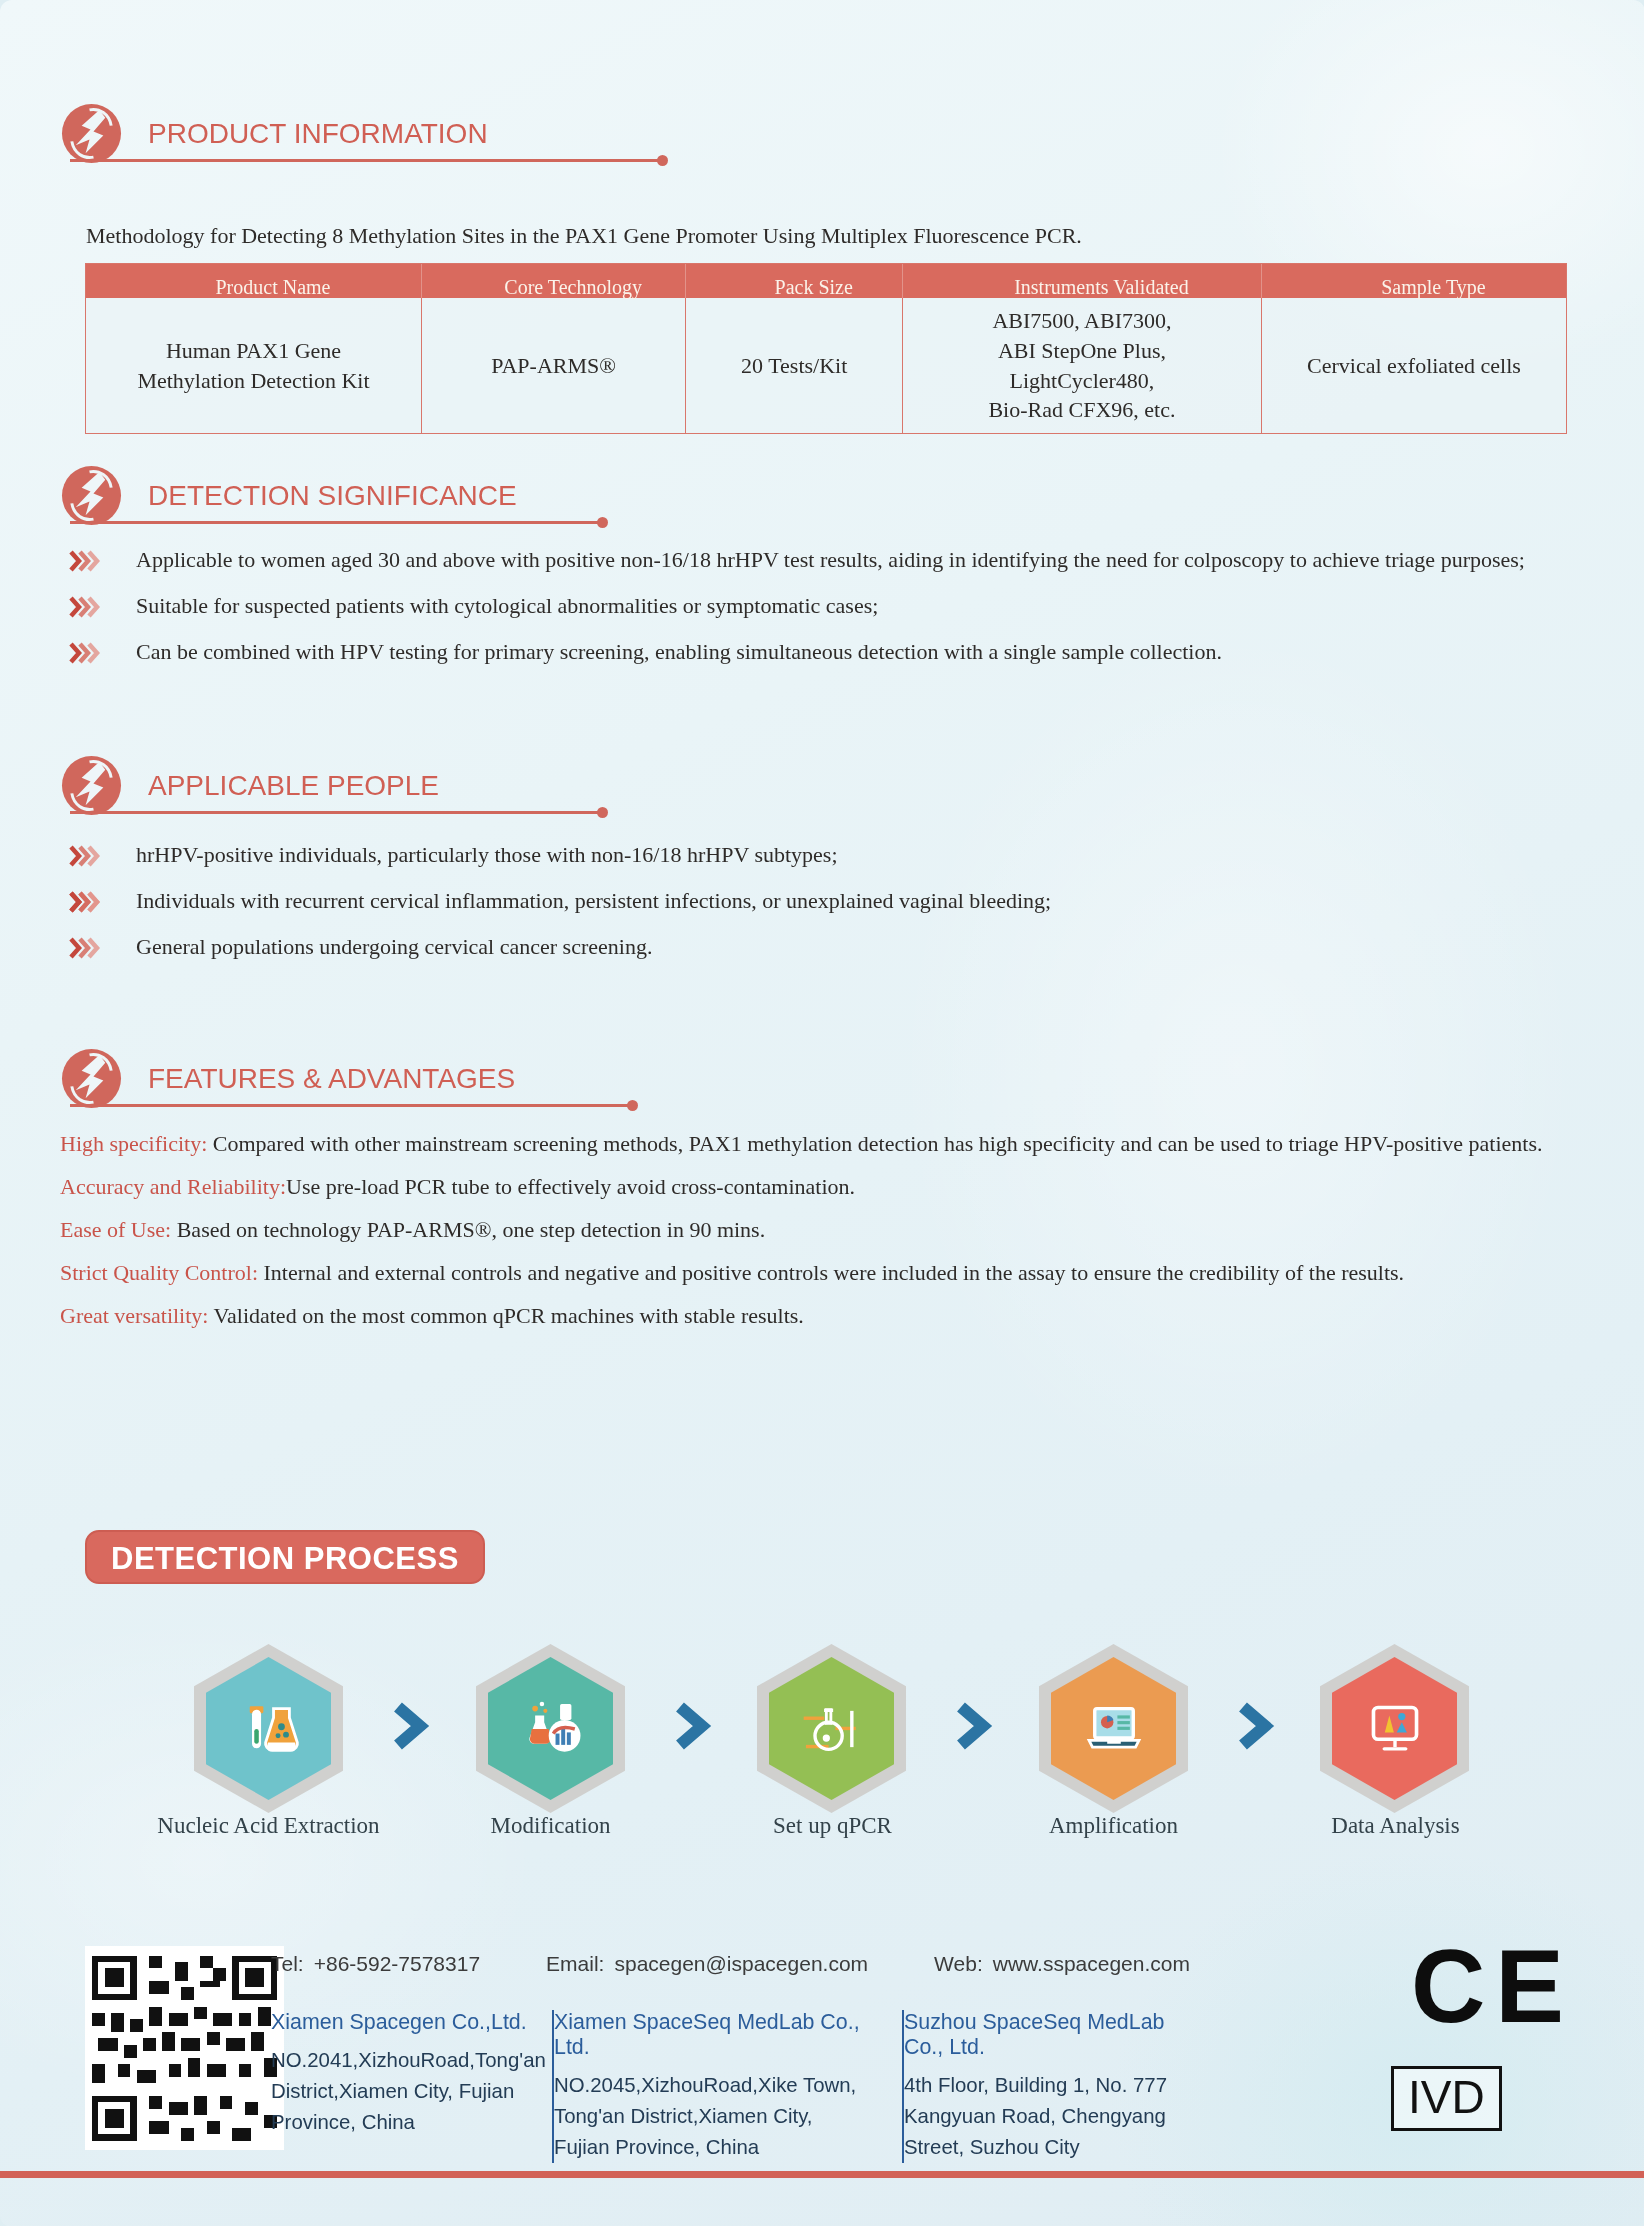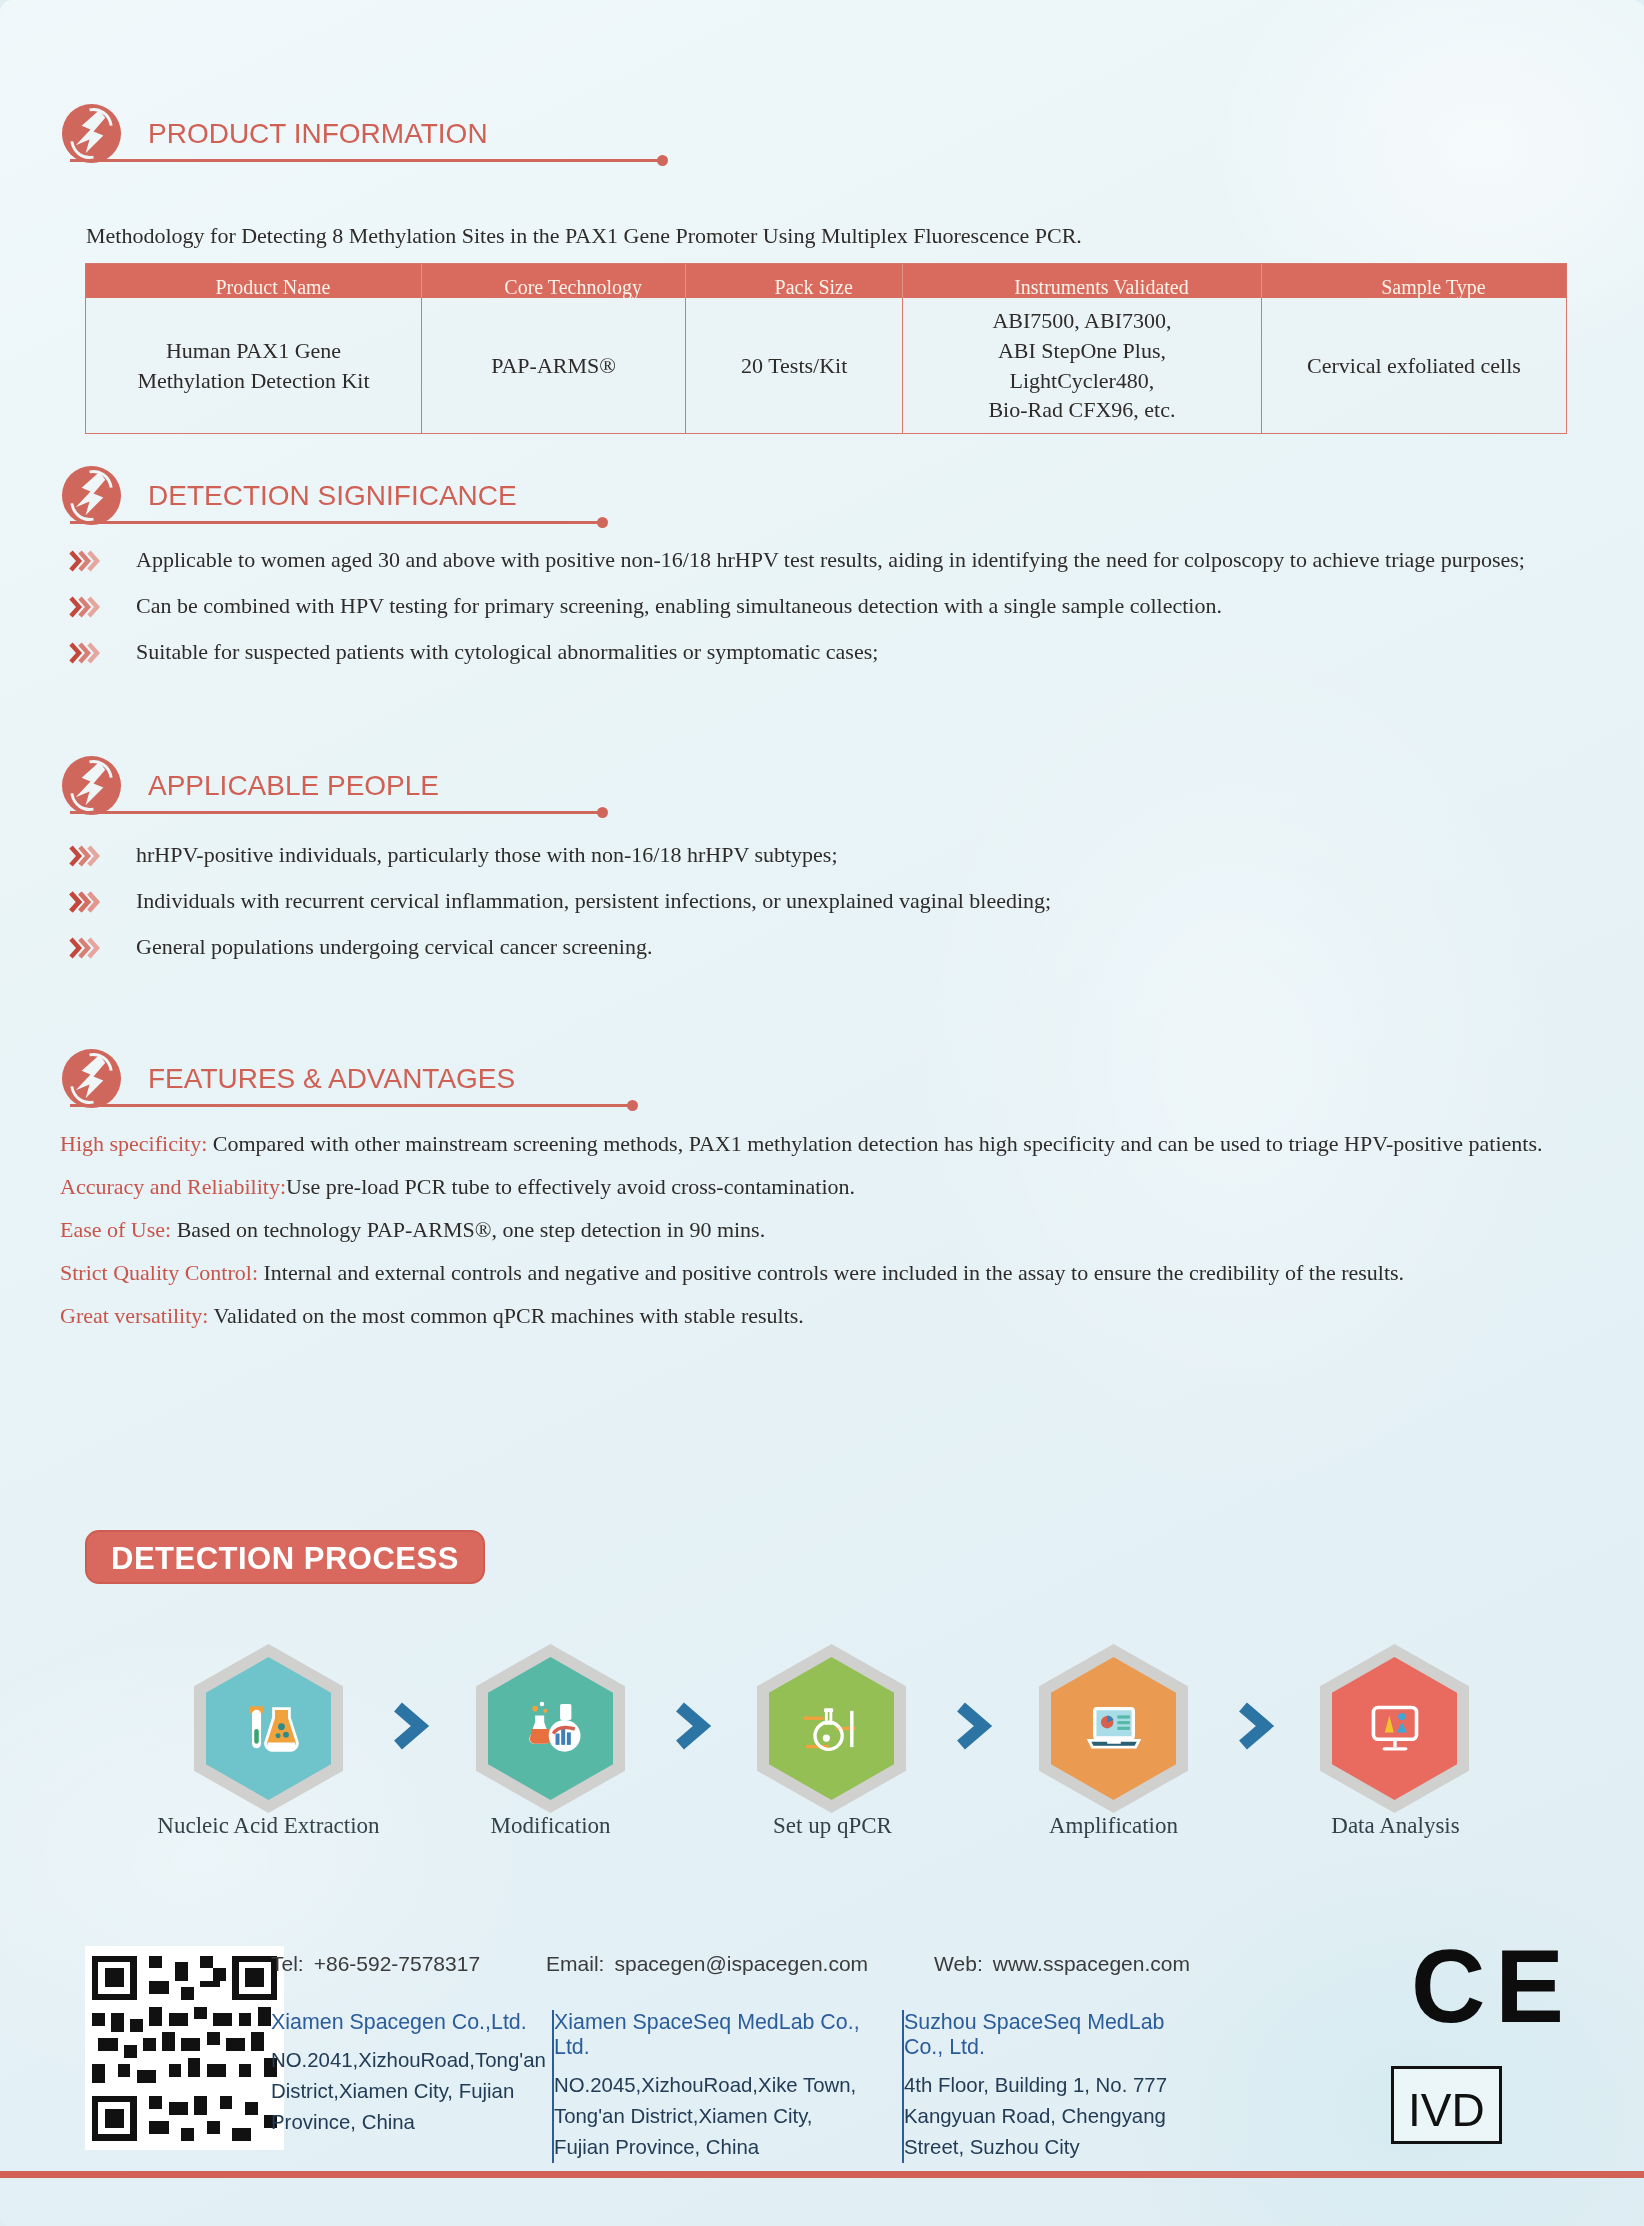--- a/index.html
+++ b/index.html
@@ -89,21 +89,21 @@
   .company .cname { color:#2b5d9b; font-size:21.4px; margin-bottom:10px; }
   .company .caddr { color:#233c55; font-size:20.4px; line-height:31px; white-space:pre-line; }
   .c1 { width:281px; }
   .c2 { width:350px; }
   .c3 { width:328px; }
   .ce-mark { position:absolute; left:1385px; top:1928px; width:189px;
     font-family:"Liberation Sans", sans-serif; font-size:103px; font-weight:700;
     letter-spacing:10px; color:#0d0d0d;text-align:right; }
   .ivd-mark { position:absolute; left:1391px; top:2066px; border:3px solid #111;
     font-family:"Liberation Sans", sans-serif; font-size:46px; font-weight:500;
-    color:#111; padding:14px 14px 4px 14px; background:rgba(255,255,255,.5); }
+    color:#111; padding:1px 14px 4px 14px; background:rgba(255,255,255,.5); }
   .bottom-line { position:absolute; left:0; top:2171px; width:1645px; height:7px; background:#d26257; }
 </style>
 </head>
 <body>
 
 <div id="page">
   <div class="bg-blob blob1"></div>
   <div class="bg-blob blob2"></div>
   <div class="bg-blob blob3"></div>
   <div class="bg-blob blob4"></div>
@@ -165,29 +165,29 @@
         <path d="M21 2 L29 11 L21 20" stroke="#e29288" stroke-width="4.5" fill="none" opacity="0.8"></path>
       </svg>
       <span>Applicable to women aged 30 and above with positive non-16/18 hrHPV test results, aiding in identifying the need for colposcopy to achieve triage purposes;</span>
     </div>
     <div class="bullet">
       <svg class="chev" viewBox="0 0 34 22">
         <path d="M3 2 L11 11 L3 20" stroke="#c4473c" stroke-width="4.5" fill="none"></path>
         <path d="M12 2 L20 11 L12 20" stroke="#d56a5e" stroke-width="4.5" fill="none" opacity="0.85"></path>
         <path d="M21 2 L29 11 L21 20" stroke="#e29288" stroke-width="4.5" fill="none" opacity="0.8"></path>
       </svg>
+      <span>Suitable for suspected patients with cytological abnormalities or symptomatic cases;</span>
+    </div>
+    <div class="bullet">
+      <svg class="chev" viewBox="0 0 34 22">
+        <path d="M3 2 L11 11 L3 20" stroke="#c4473c" stroke-width="4.5" fill="none"></path>
+        <path d="M12 2 L20 11 L12 20" stroke="#d56a5e" stroke-width="4.5" fill="none" opacity="0.85"></path>
+        <path d="M21 2 L29 11 L21 20" stroke="#e29288" stroke-width="4.5" fill="none" opacity="0.8"></path>
+      </svg>
       <span>Can be combined with HPV testing for primary screening, enabling simultaneous detection with a single sample collection.</span>
-    </div>
-    <div class="bullet">
-      <svg class="chev" viewBox="0 0 34 22">
-        <path d="M3 2 L11 11 L3 20" stroke="#c4473c" stroke-width="4.5" fill="none"></path>
-        <path d="M12 2 L20 11 L12 20" stroke="#d56a5e" stroke-width="4.5" fill="none" opacity="0.85"></path>
-        <path d="M21 2 L29 11 L21 20" stroke="#e29288" stroke-width="4.5" fill="none" opacity="0.8"></path>
-      </svg>
-      <span>Suitable for suspected patients with cytological abnormalities or symptomatic cases;</span>
     </div>
   </div>
 
   <div class="sec-header" style="top:754px; width:557px;">
     <svg class="sec-logo" viewBox="0 0 64 64">
       <circle cx="32" cy="32" r="30" fill="#d0675c"></circle>
       <path d="M40 8 L22 24 L31 28 L16 44 L30 38 L26 52 L44 34 L34 30 L46 16 Z" fill="#eef6f8"></path>
       <path d="M12 40 C14 52 24 58 34 56" stroke="#eef6f8" stroke-width="3" fill="none"></path>
       <path d="M52 24 C50 12 40 6 30 8" stroke="#eef6f8" stroke-width="3" fill="none"></path>
     </svg>

